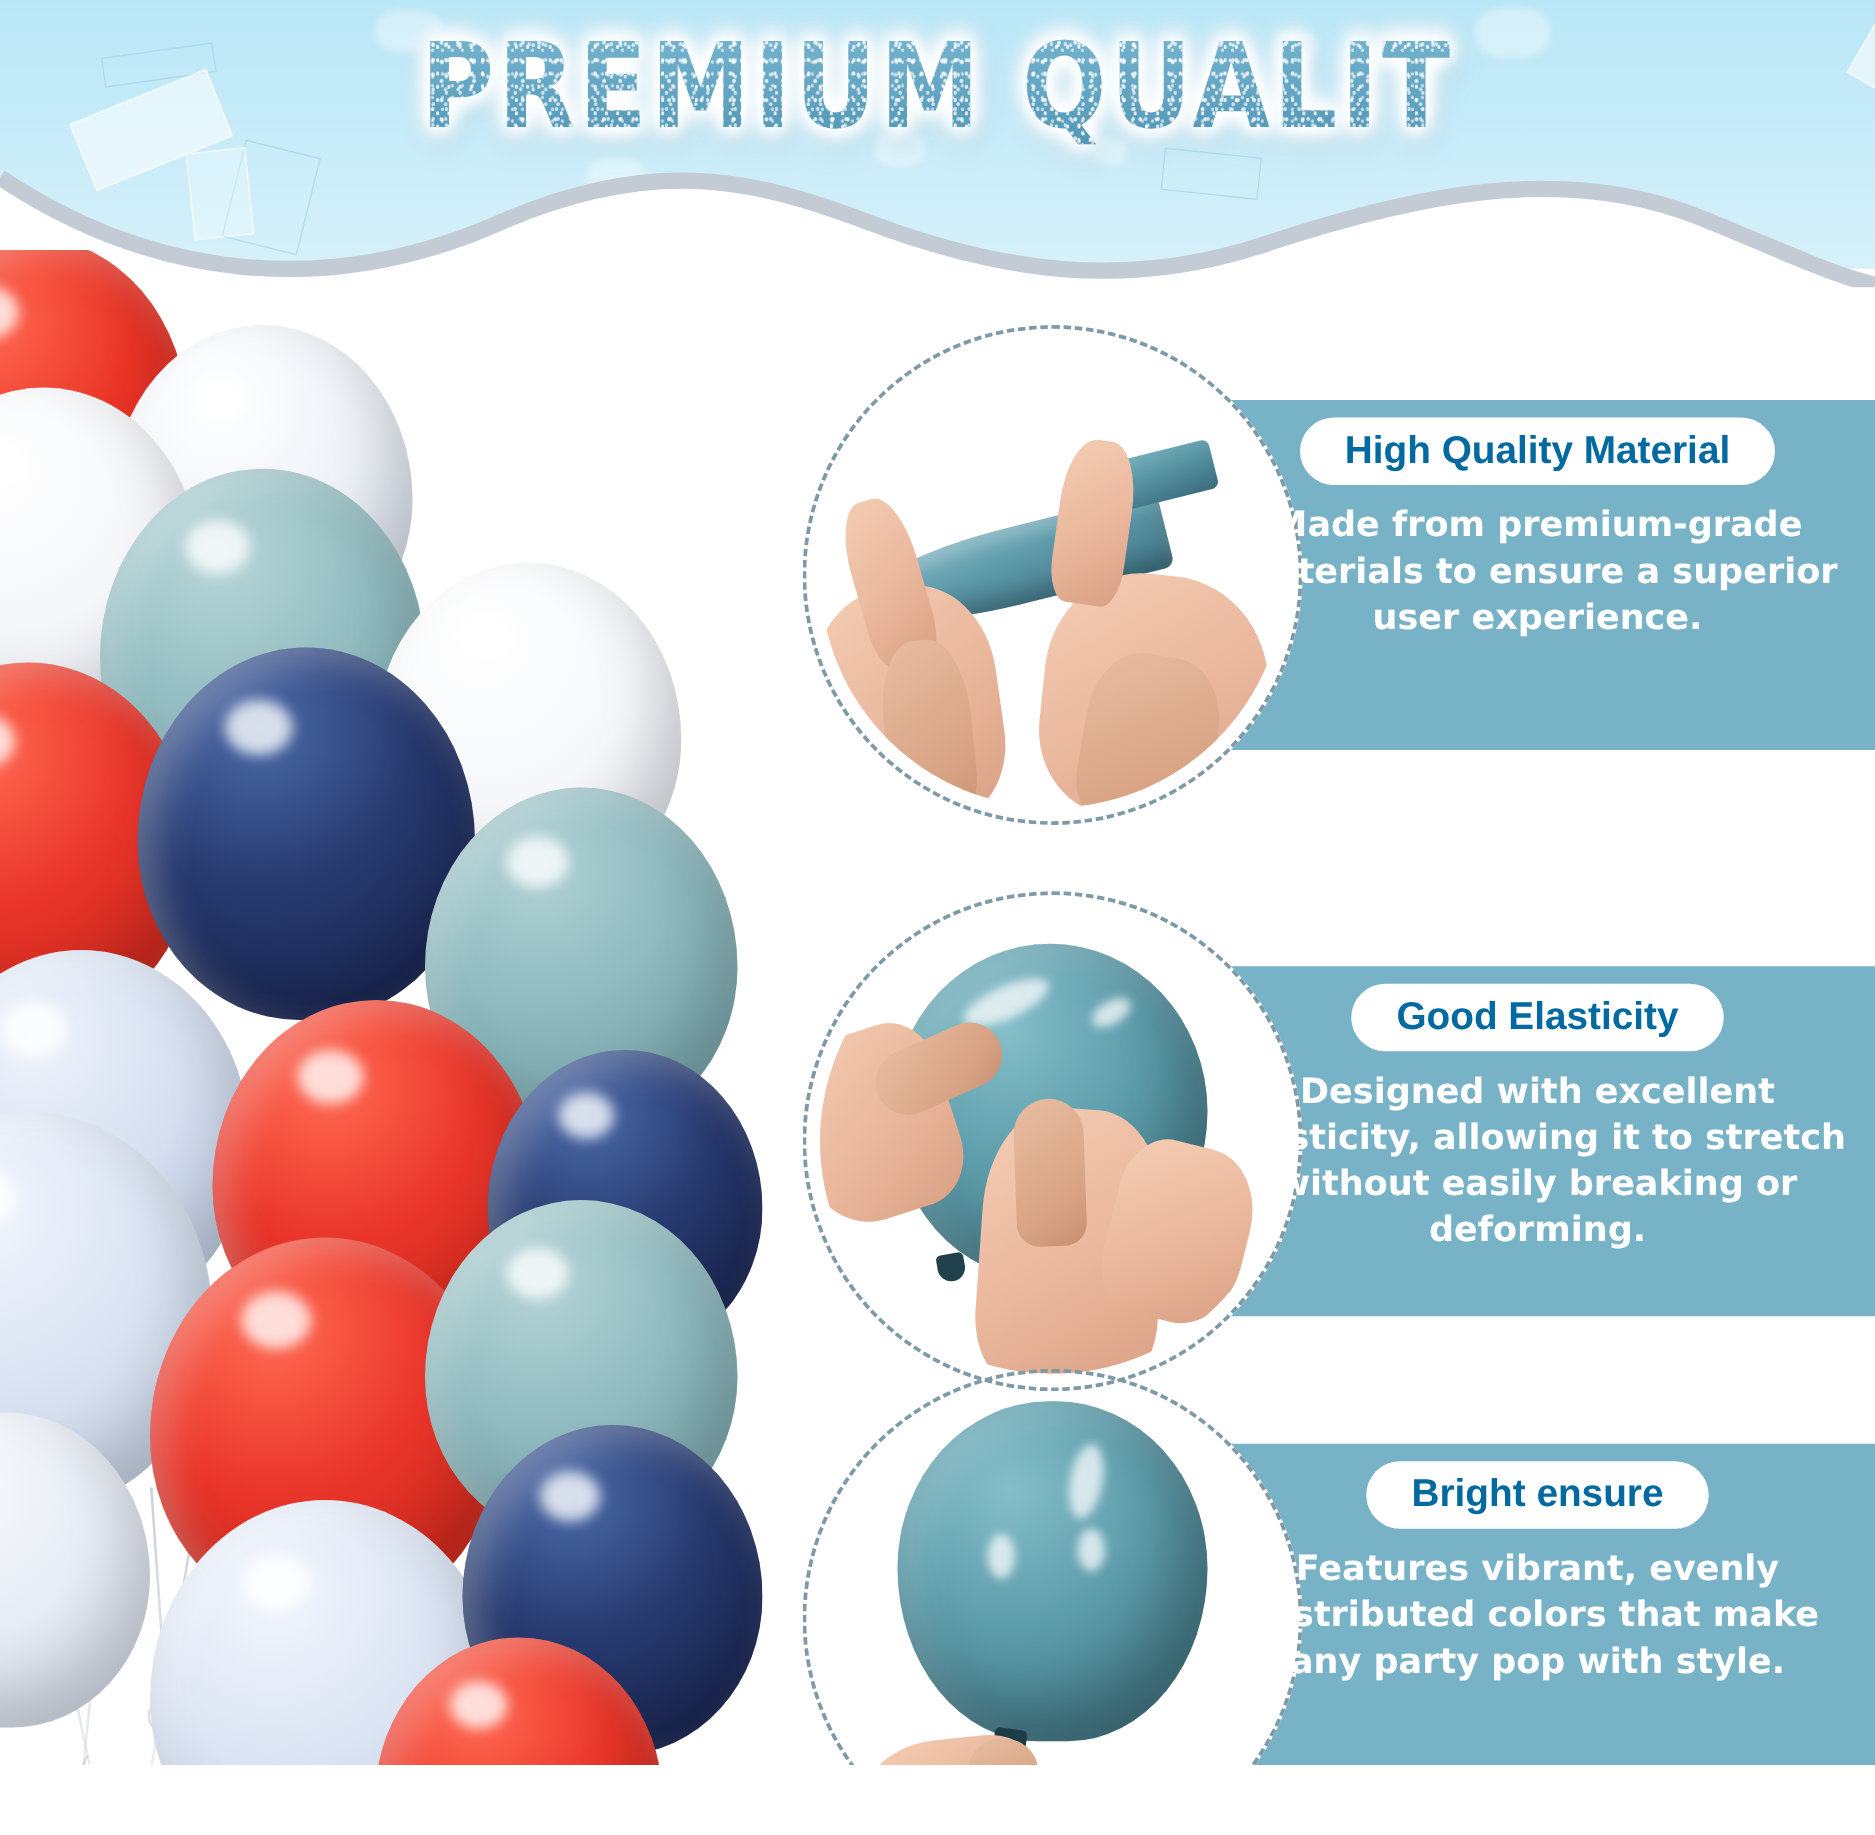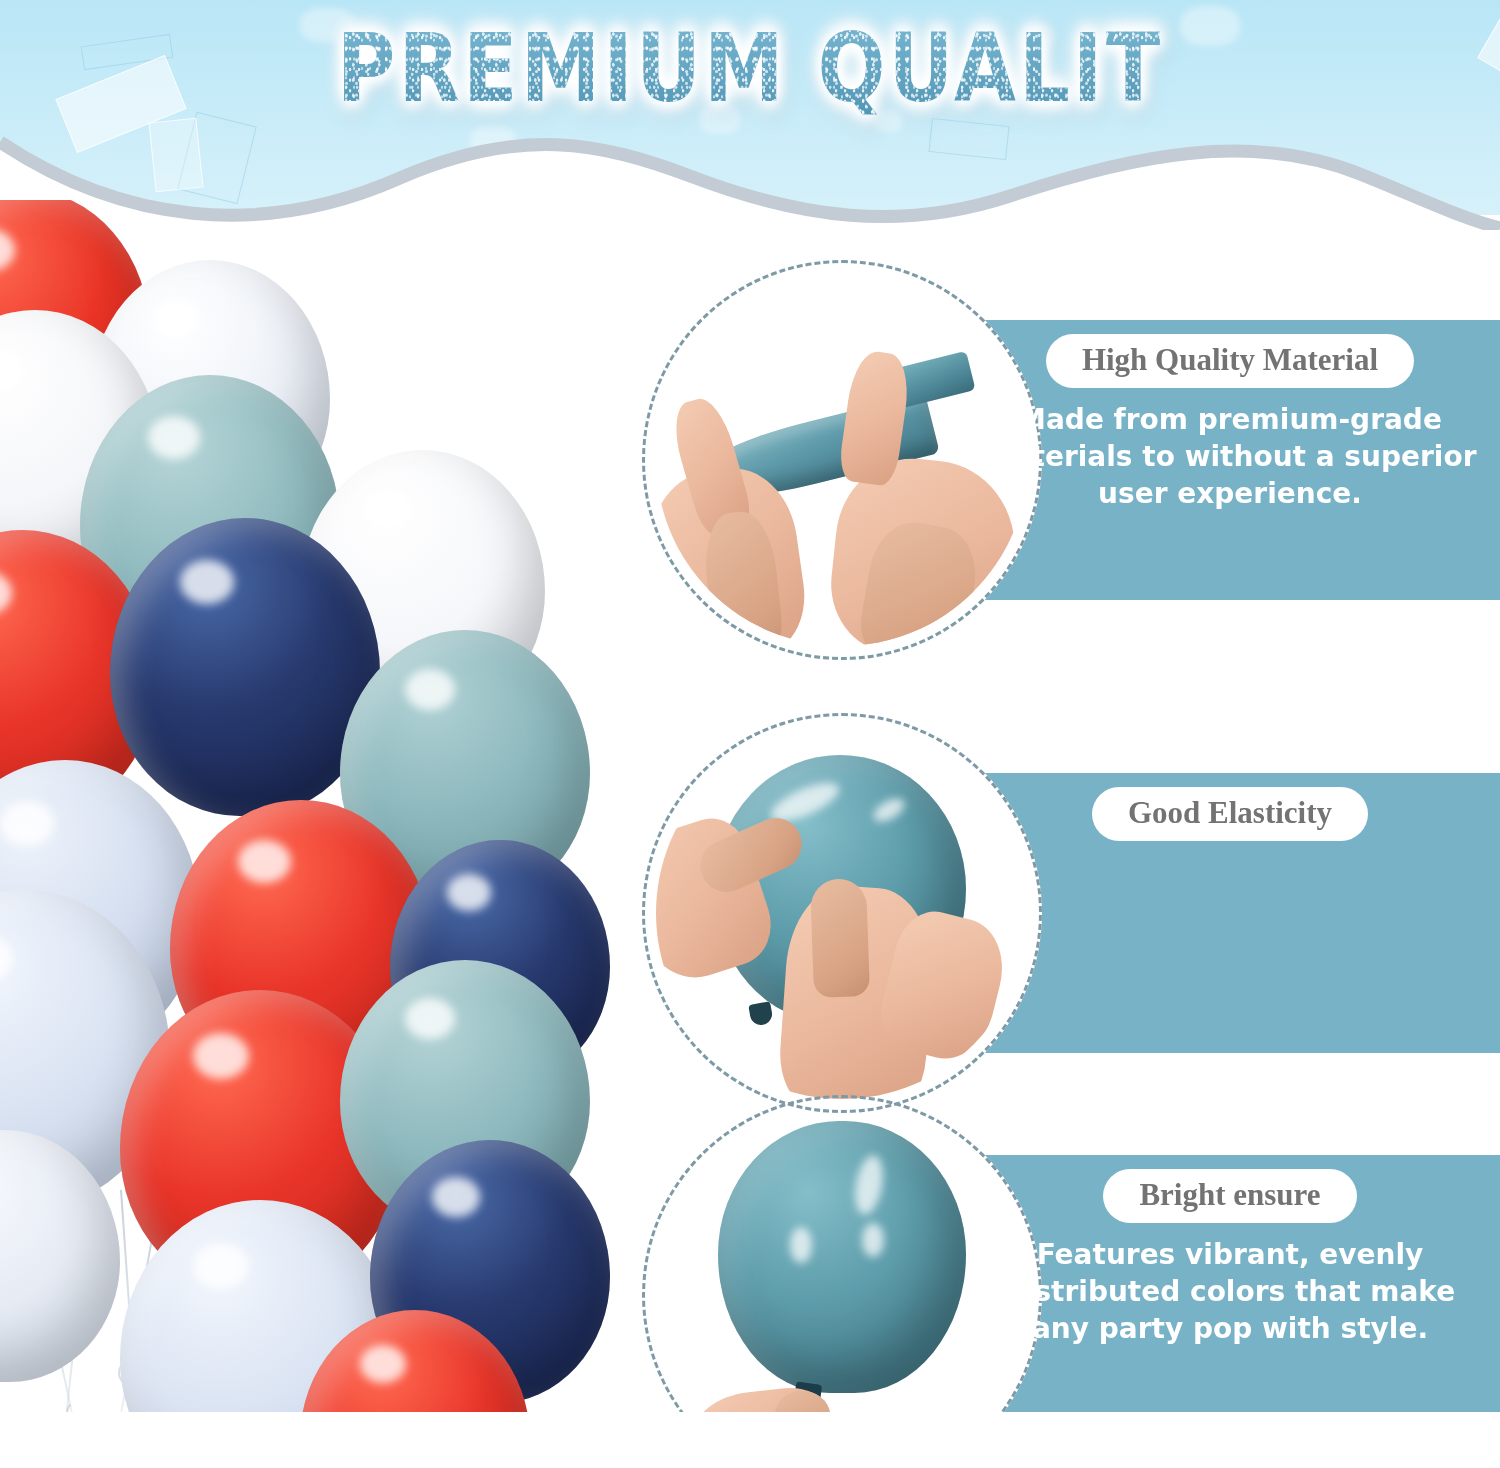--- a/index.html
+++ b/index.html
@@ -188,22 +188,22 @@
     left: 340px; top: 84px;
     width: 520px;
     z-index: 6;
     text-align: center;
   }
   .pill {
     display: inline-block;
     background: #ffffff;
     border-radius: 40px;
     padding: 9px 36px 12px;
-    color: #737373;
-    font-family: Liberation Serif, serif;
+    color: #0369a1;
+    font-family: Liberation Sans, sans-serif;
     font-size: 31px;
     font-weight: bold;
     line-height: 1.08;
     white-space: nowrap;
   }
   .desc {
     margin-top: 14px;
     color: #ffffff;
     font-family: "DejaVu Sans", sans-serif;
     font-size: 28px;
@@ -330,21 +330,21 @@
 
         <div class="skin" style="position:absolute; left:178px; top:186px; width:180px; height:196px; border-radius:42% 46% 32% 36%; transform:rotate(6deg);"></div>
         <div class="skin" style="position:absolute; left:190px; top:78px; width:58px; height:132px; border-radius:40% 40% 26% 26%; transform:rotate(8deg);"></div>
         <div class="skin-d" style="position:absolute; left:210px; top:250px; width:106px; height:142px; border-radius:38% 38% 30% 30%; transform:rotate(10deg);"></div>
       </div>
     </div>
     <div class="circle-dash"></div>
 
     <div class="txt">
       <div class="pill">High Quality Material</div>
-      <div class="desc">Made from premium-grade materials to without a superior user experience.</div>
+      <div class="desc">Made from premium-grade materials to ensure a superior user experience.</div>
     </div>
   </div>
 
   <div class="feature" style="top:703px;">
     <div class="panel"></div>
     <div class="circle-outer"></div>
 
     <div class="circle-photo">
       <div class="scene">
         <div class="teal-latex" style="position:absolute; left:58px; top:28px; width:252px; height:268px;
@@ -359,20 +359,21 @@
 
         <div class="skin" style="position:absolute; left:128px; top:160px; width:146px; height:224px; border-radius:38% 40% 26% 26%; transform:rotate(4deg);"></div>
         <div class="skin-d" style="position:absolute; left:156px; top:152px; width:56px; height:118px; border-radius:28px 28px 18px 18px; transform:rotate(-2deg);"></div>
         <div class="skin" style="position:absolute; left:232px; top:188px; width:110px; height:142px; border-radius:32% 40% 40% 30%; transform:rotate(14deg);"></div>
       </div>
     </div>
     <div class="circle-dash"></div>
 
     <div class="txt">
       <div class="pill">Good Elasticity</div>
+      <div class="desc">Designed with excellent elasticity, allowing it to stretch without easily breaking or deforming.</div>
     </div>
   </div>
 
   <div class="feature" style="top:1085px;">
     <div class="panel"></div>
     <div class="circle-outer"></div>
 
     <div class="circle-photo">
       <div class="scene">
         <div class="teal-latex" style="position:absolute; left:62px; top:12px; width:248px; height:272px;

